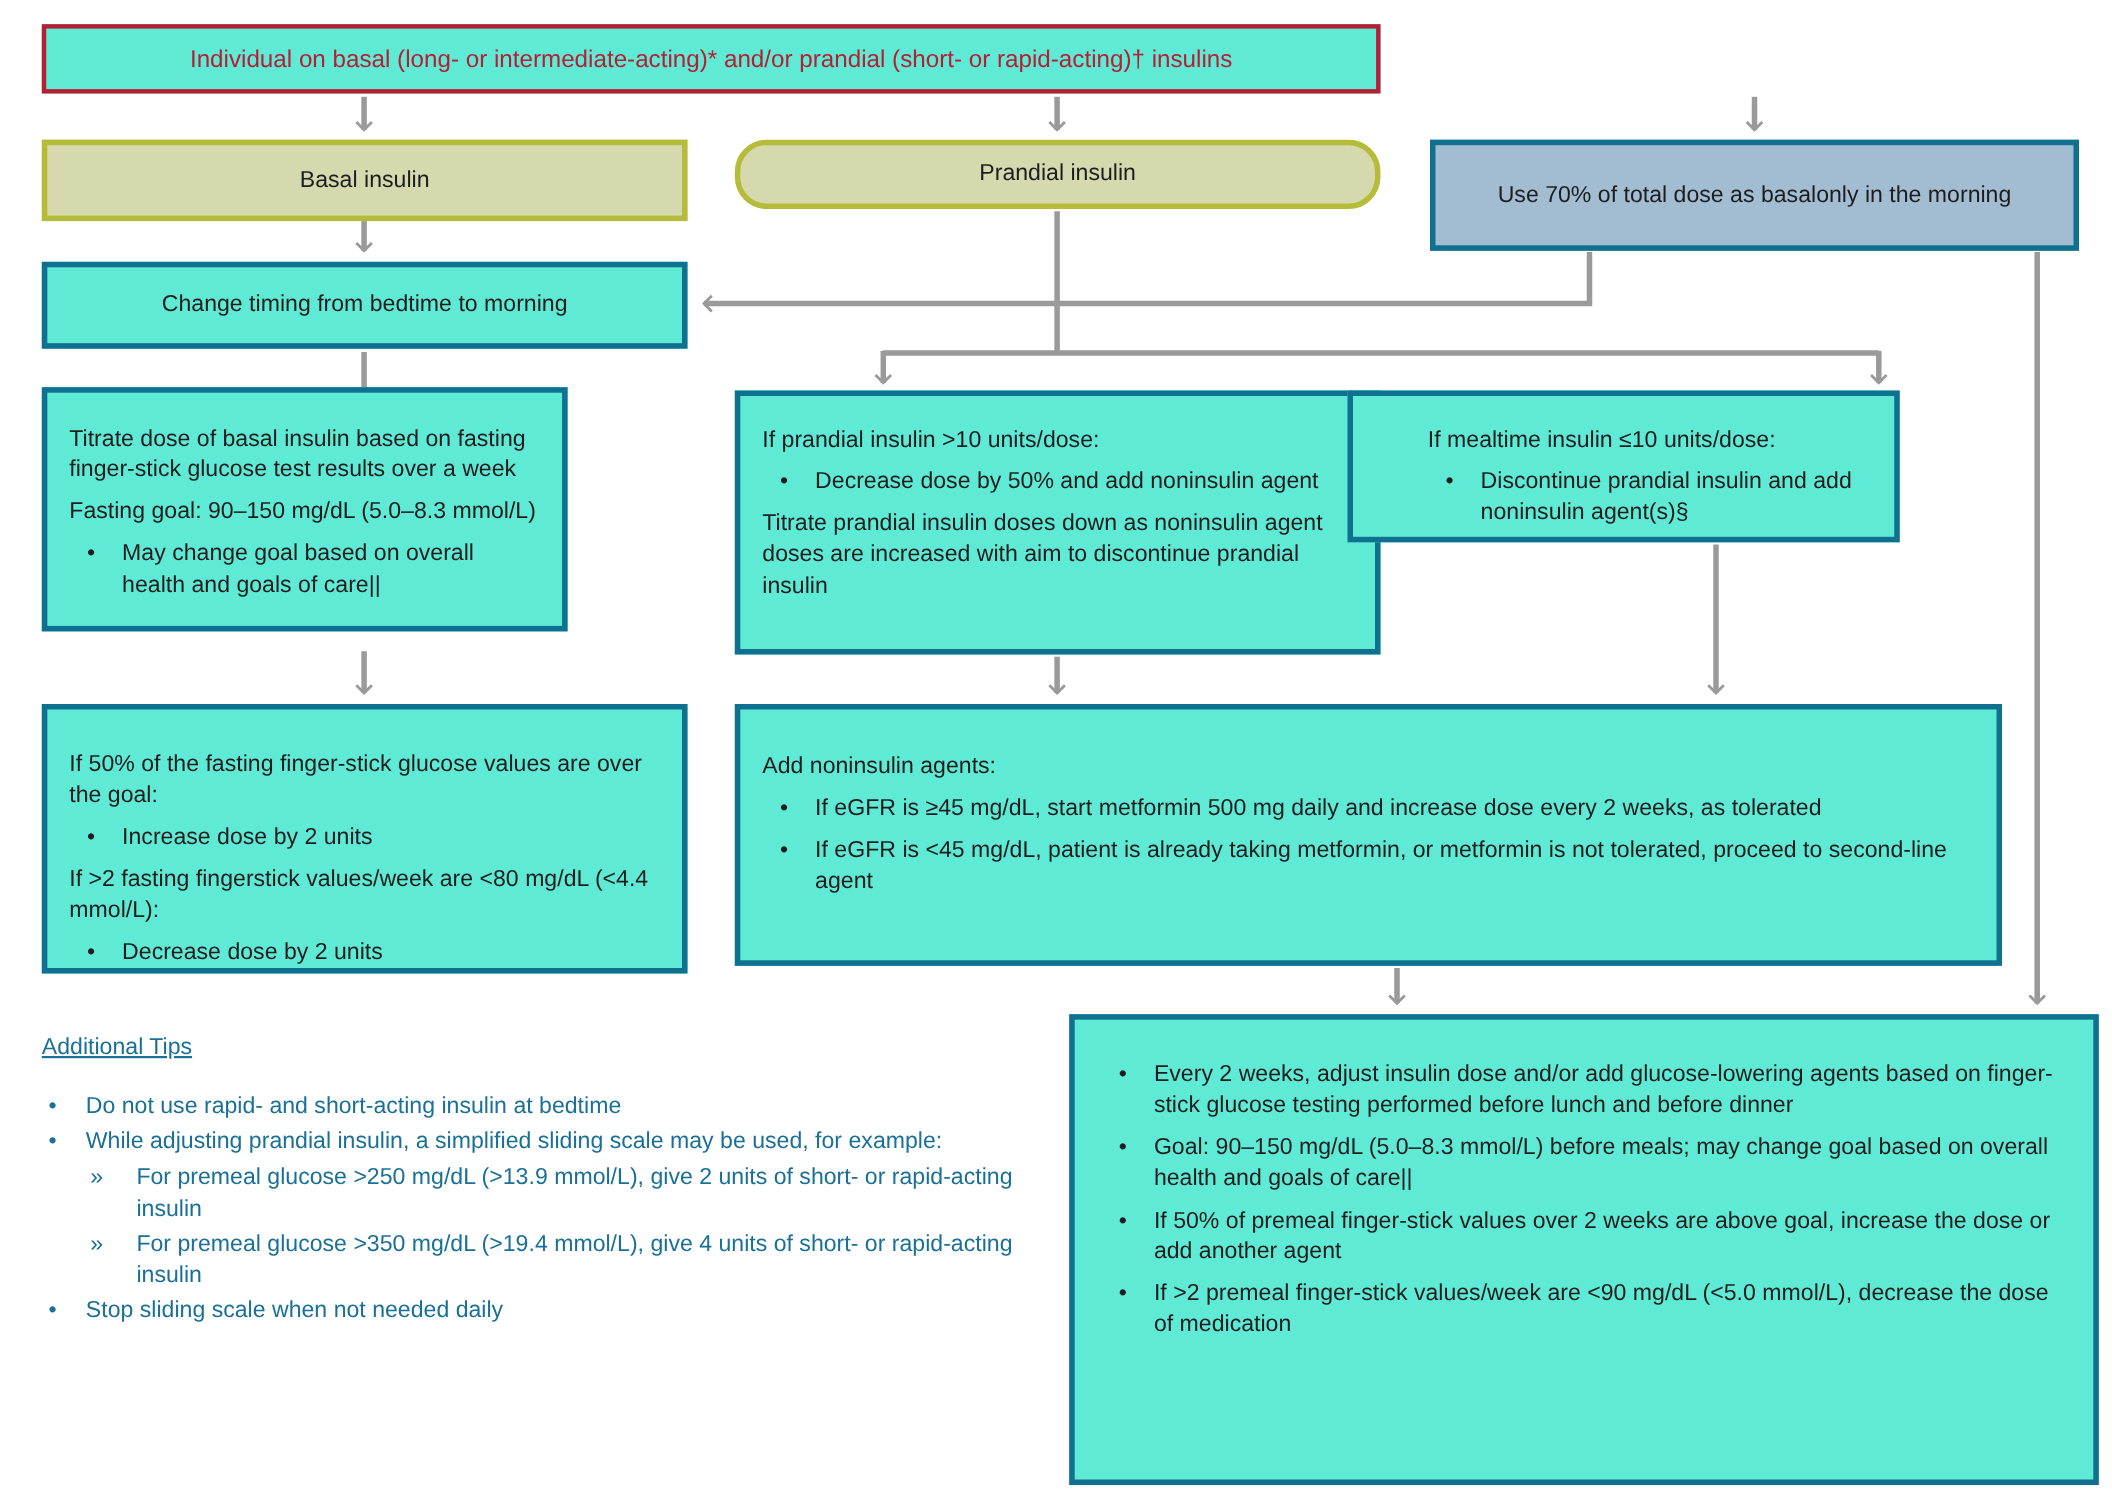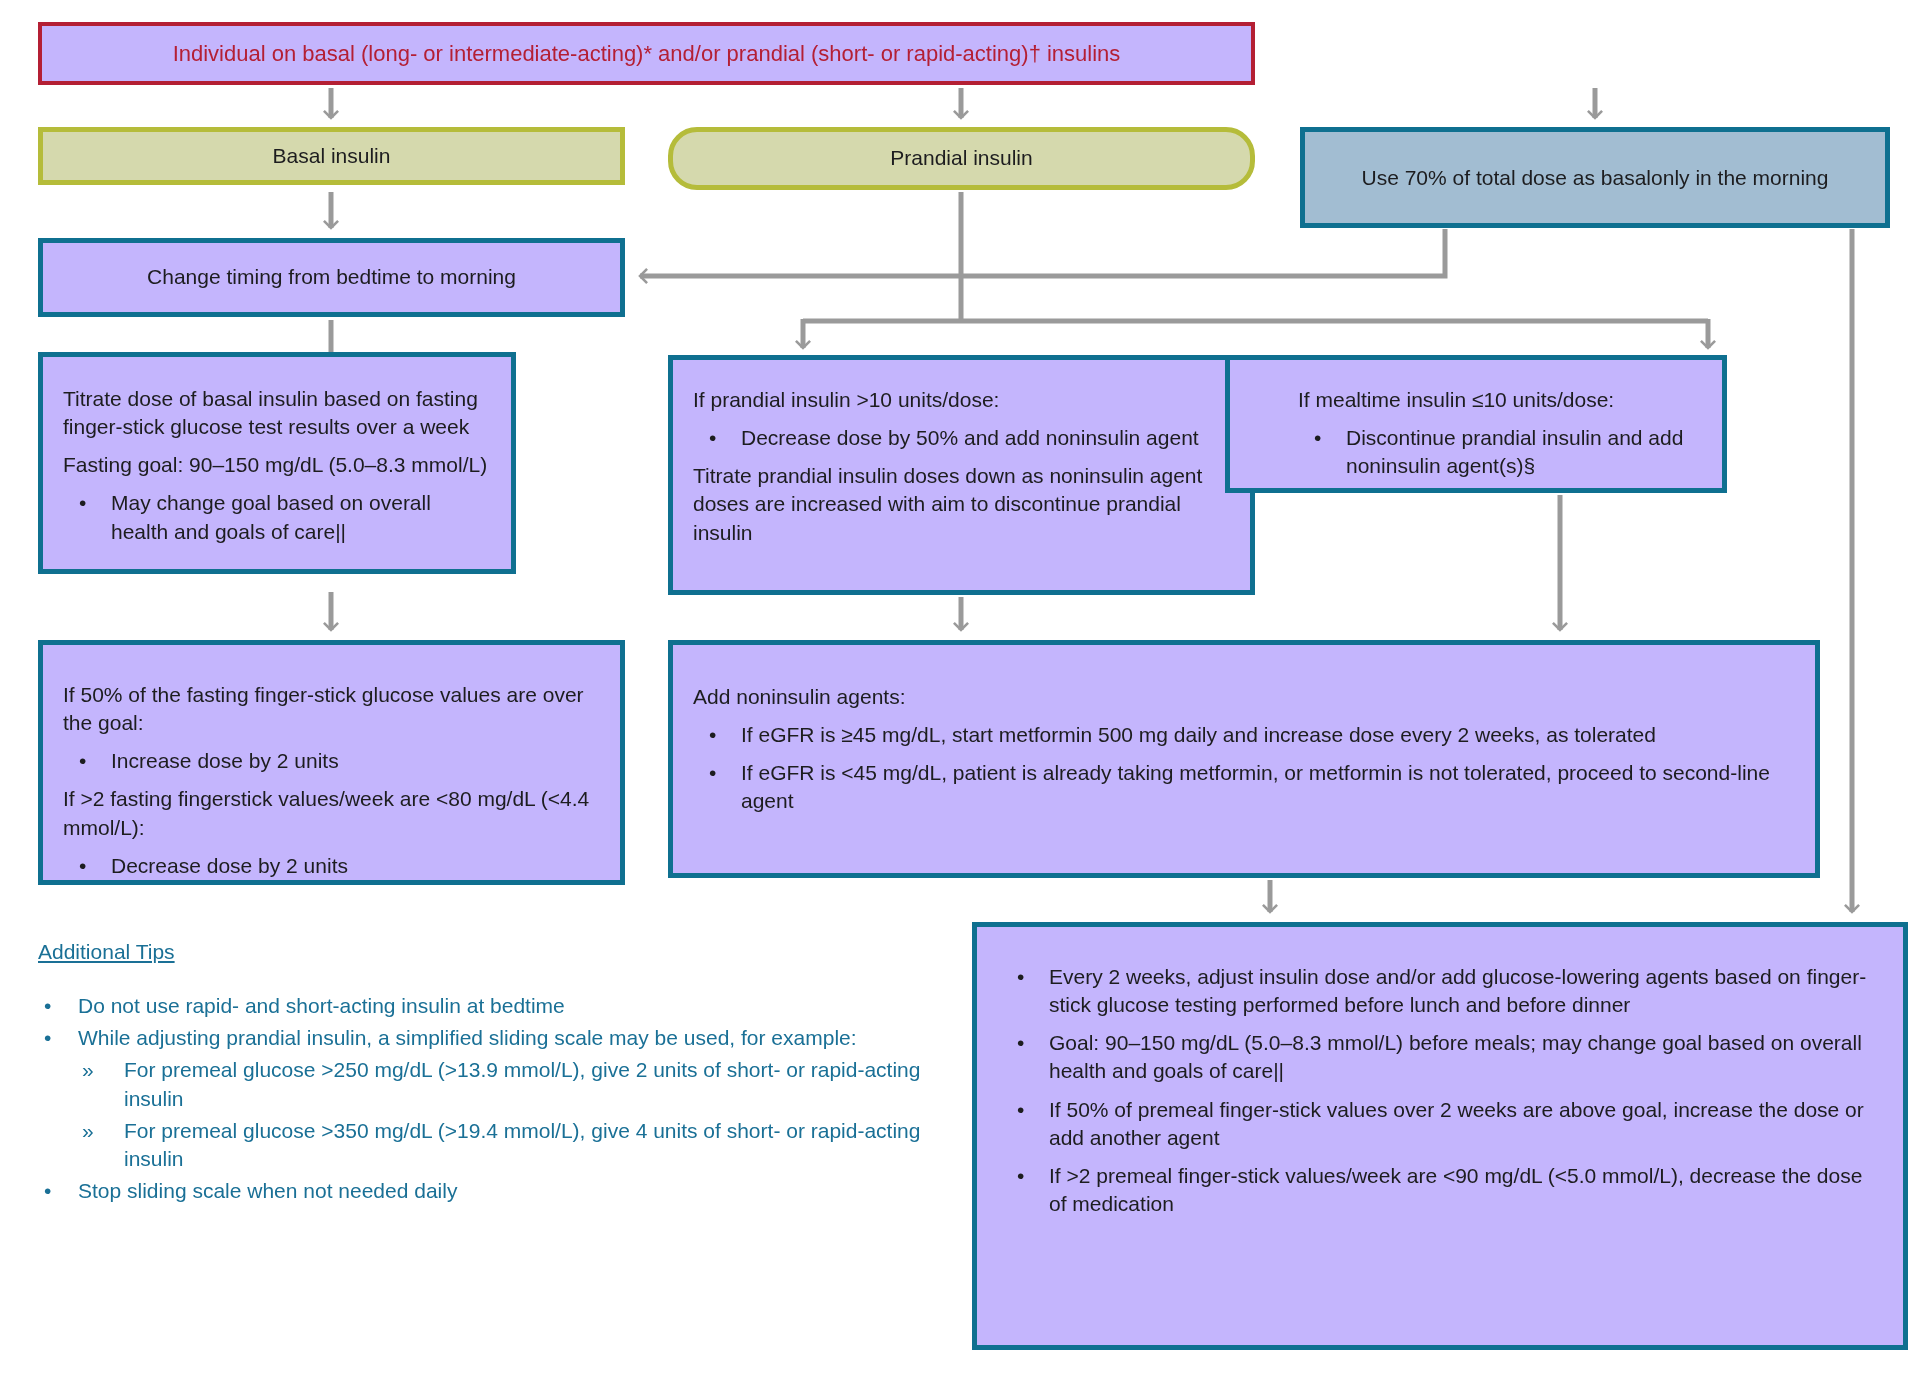--- a/index.html
+++ b/index.html
@@ -6,21 +6,21 @@
     --red:#b41f34; --olive-border:#b5bc3a; --olive-fill:#d5d9ad;
     --teal:#0f7090; --blue-fill:#a2bdd2; --arrow:#9a9a9a;
     --tips:#1a7096; --text:#1d1d1f;
   }
   html,body{margin:0;padding:0;background:#ffffff;}
   #canvas{
     position:relative;width:1920px;height:1374px;background:#ffffff;
     font-family:"Liberation Sans","DejaVu Sans",sans-serif;color:var(--text);
     font-size:21px;line-height:1.34;
   }
-  .box{position:absolute;box-sizing:border-box;background:#c4b5fd;}
+  .box{position:absolute;box-sizing:border-box;background:#5eead4;}
   .hdr{
     border:4px solid var(--red);color:var(--red);
     display:flex;align-items:center;justify-content:center;text-align:center;
     font-size:22px;
   }
   .olive{
     border:5px solid var(--olive-border);background:var(--olive-fill);
     display:flex;align-items:center;justify-content:center;text-align:center;
   }
   .bluebox{
@@ -78,21 +78,21 @@
     <path class="conn" d="M961,597 V630" marker-end="url(#arrowhead)"></path>
     <path class="conn" d="M1560,495 V630" marker-end="url(#arrowhead)"></path>
     <path class="conn" d="M1270,880 V912" marker-end="url(#arrowhead)"></path>
     <path class="conn" d="M1852,229 V912" marker-end="url(#arrowhead)"></path>
   </svg>
 
   <div class="box hdr" style="left:38px;top:22px;width:1217px;height:63px;">
     <span>Individual on basal (long- or intermediate-acting)* and/or prandial (short- or rapid-acting)† insulins</span>
   </div>
 
-  <div class="box olive" style="left:38px;top:127px;width:587px;height:58px;align-items:center;">
+  <div class="box olive" style="left:38px;top:127px;width:587px;height:74px;align-items:center;">
     <span>Basal insulin</span>
   </div>
   <div class="box olive" style="left:668px;top:127px;width:587px;height:63px;border-radius:29px;">
     <span>Prandial insulin</span>
   </div>
 
   <div id="box-use70" class="box bluebox" style="left:1300px;top:127px;width:590px;height:101px;">
     <span>Use 70% of total dose as basal</span>
     <span>only in the morning</span>
   </div>

